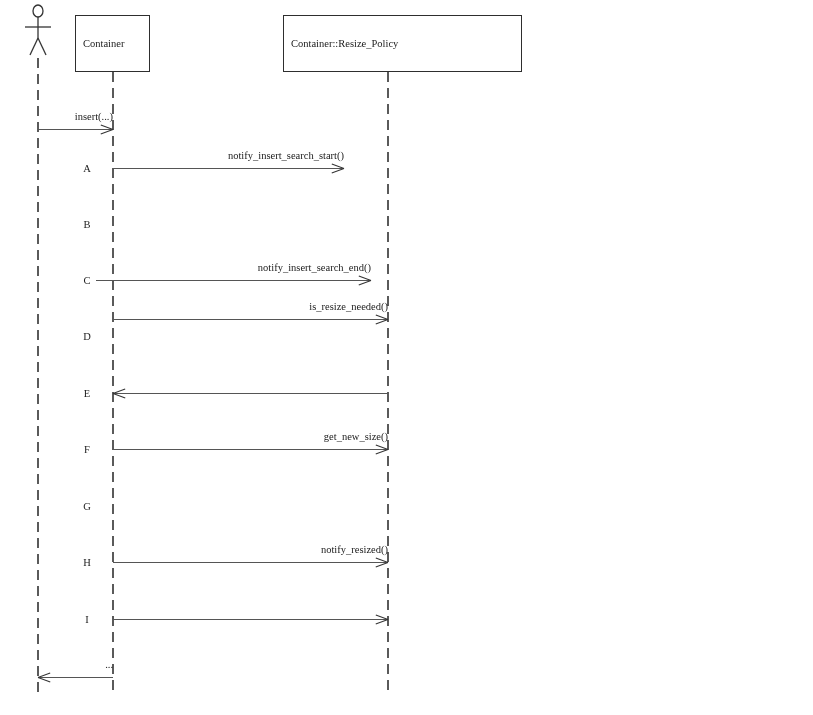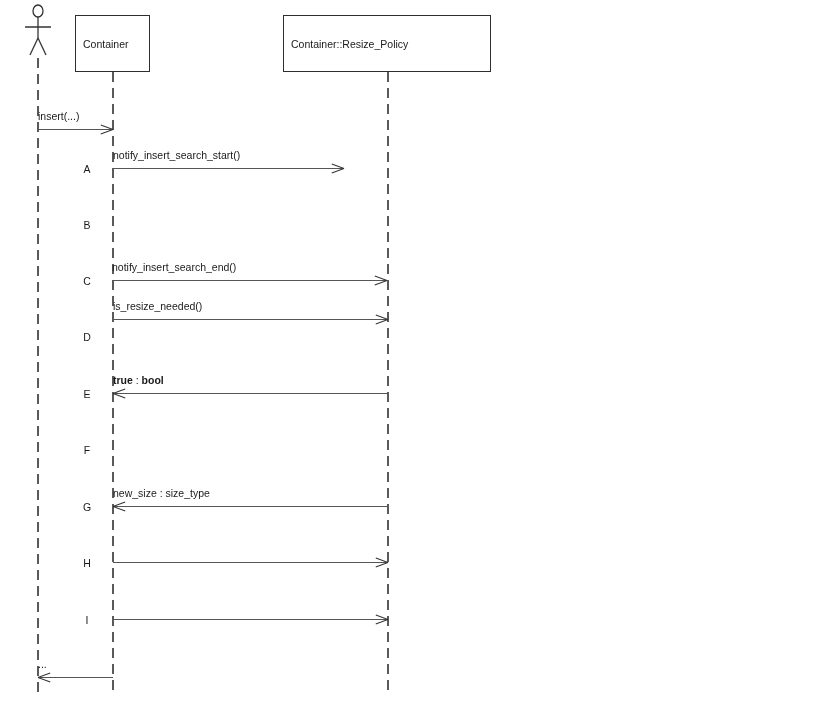--- a/index.html
+++ b/index.html
@@ -1,25 +1,24 @@
 <!DOCTYPE html>
 <html><head>
 <meta charset="utf-8">
 <style>
   html, body { margin: 0; padding: 0; background: #ffffff; }
   .canvas {
     position: relative;
     width: 813px;
     height: 715px;
     background: #ffffff;
-    font-family: Liberation Sans, sans-serif;
+    font-family: Liberation Serif, serif;
     font-size: 10.5px;
     color: #1a1a1a;
     overflow: hidden;
-    border-radius: 10px;
   }
 
   
   .participant {
     position: absolute;
     box-sizing: border-box;
     border: 1.5px solid #2e2e2e;
     background: #ffffff;
     display: flex;
     align-items: center;
@@ -33,21 +32,21 @@
     width: 1.6px;
     background: repeating-linear-gradient(to bottom, #5a5a5a 0 10px, transparent 10px 16px);
   }
 
   
   .message { position: absolute; height: 20px; }
   .msg-label {
     position: absolute;
     left: 0; right: 0;
     bottom: 8px;
-    text-align: left;
+    text-align: right;
     white-space: nowrap;
   }
   .msg-line {
     position: absolute;
     left: 0; right: 0;
     bottom: 0;
     height: 1px;
     background: #555555;
   }
   .msg-line::before, .msg-line::after {
@@ -91,68 +90,68 @@
       <line x1="38" y1="17" x2="38" y2="38"></line>
       <line x1="25" y1="27" x2="51" y2="27"></line>
       <line x1="38" y1="38" x2="30" y2="55"></line>
       <line x1="38" y1="38" x2="46" y2="55"></line>
     </g>
   </svg>
 
   <div class="participant" style="left:75px; top:15px; width:75px; height:57px;">
     <span>Container</span>
   </div>
-  <div class="participant" style="left:283px; top:15px; width:208px; height:57px;">
+  <div class="participant" style="left:283px; top:15px; width:239px; height:57px;">
     <span>Container::Resize_Policy</span>
   </div>
 
   <div class="lifeline" style="left:37px; top:58px; height:637px;"></div>
   <div class="lifeline" style="left:112px; top:72px; height:618px;"></div>
   <div class="lifeline" style="left:387px; top:72px; height:618px;"></div>
 
   <div class="message ltr" style="left:38px; top:110px; width:75px;">
     <span class="msg-label">insert(...)</span>
     <span class="msg-line"></span>
   </div>
 
   <div class="message ltr" style="left:113px; top:149px; width:231px;">
     <span class="msg-label">notify_insert_search_start()</span>
     <span class="msg-line"></span>
   </div>
   <span class="seq-id" style="top:162px;">A</span>
 
   <span class="seq-id" style="top:218px;">B</span>
 
-  <div class="message ltr" style="left:112px; top:261px; width:275px;">
+  <div class="message ltr" style="left:96px; top:261px; width:275px;">
     <span class="msg-label">notify_insert_search_end()</span>
     <span class="msg-line"></span>
   </div>
   <span class="seq-id" style="top:274px;">C</span>
 
   <div class="message ltr" style="left:113px; top:300px; width:275px;">
     <span class="msg-label">is_resize_needed()</span>
     <span class="msg-line"></span>
   </div>
   <span class="seq-id" style="top:330px;">D</span>
 
   <div class="message rtl" style="left:113px; top:374px; width:275px;">
-    <span class="msg-label"><b>true</b><span> : </span><b>bool</b></span>
     <span class="msg-line"></span>
   </div>
   <span class="seq-id" style="top:387px;">E</span>
 
+  <div class="message ltr" style="left:113px; top:430px; width:275px;">
+    <span class="msg-label">get_new_size()</span>
+    <span class="msg-line"></span>
+  </div>
   <span class="seq-id" style="top:443px;">F</span>
 
-  <div class="message rtl" style="left:113px; top:487px; width:275px;">
-    <span class="msg-label">new_size : size_type</span>
-    <span class="msg-line"></span>
-  </div>
   <span class="seq-id" style="top:500px;">G</span>
 
   <div class="message ltr" style="left:113px; top:543px; width:275px;">
+    <span class="msg-label">notify_resized()</span>
     <span class="msg-line"></span>
   </div>
   <span class="seq-id" style="top:556px;">H</span>
 
   <div class="message ltr" style="left:113px; top:600px; width:275px;">
     <span class="msg-line"></span>
   </div>
   <span class="seq-id" style="top:613px;">I</span>
 
   <div class="message rtl" style="left:38px; top:658px; width:75px;">

